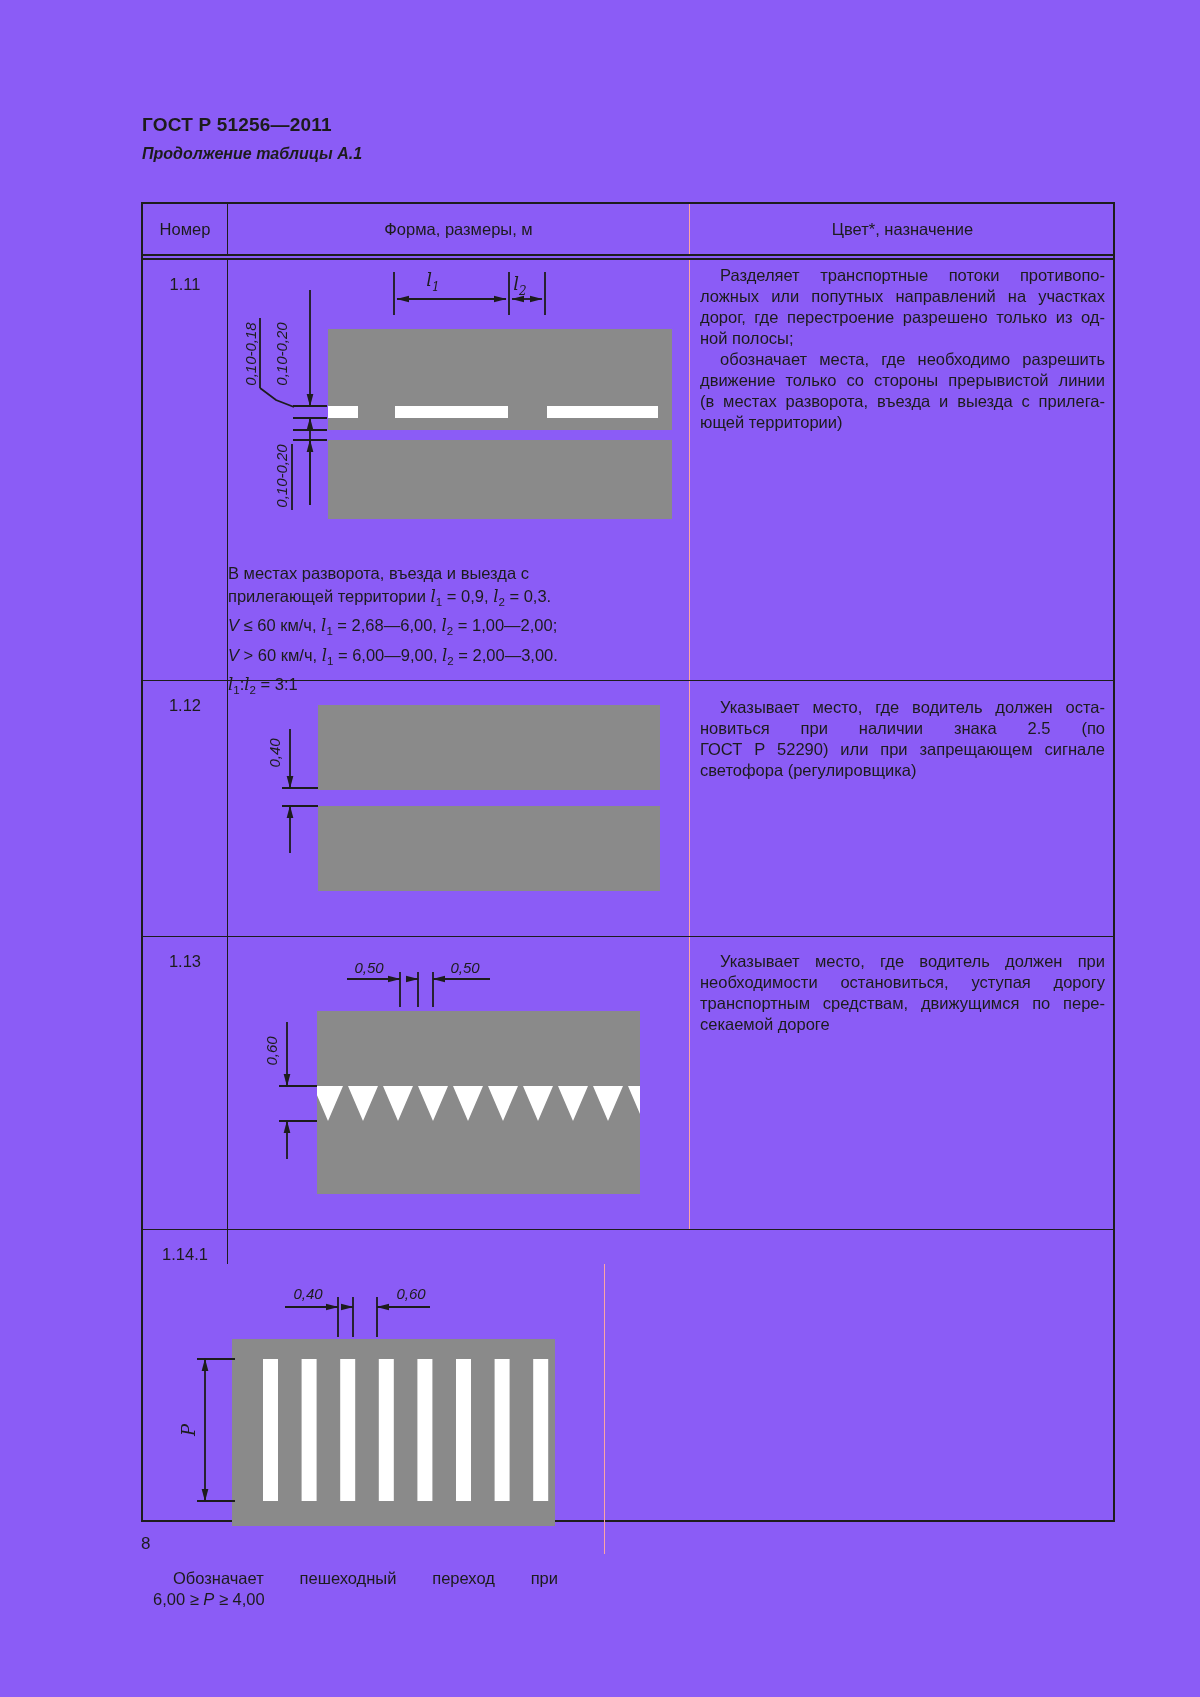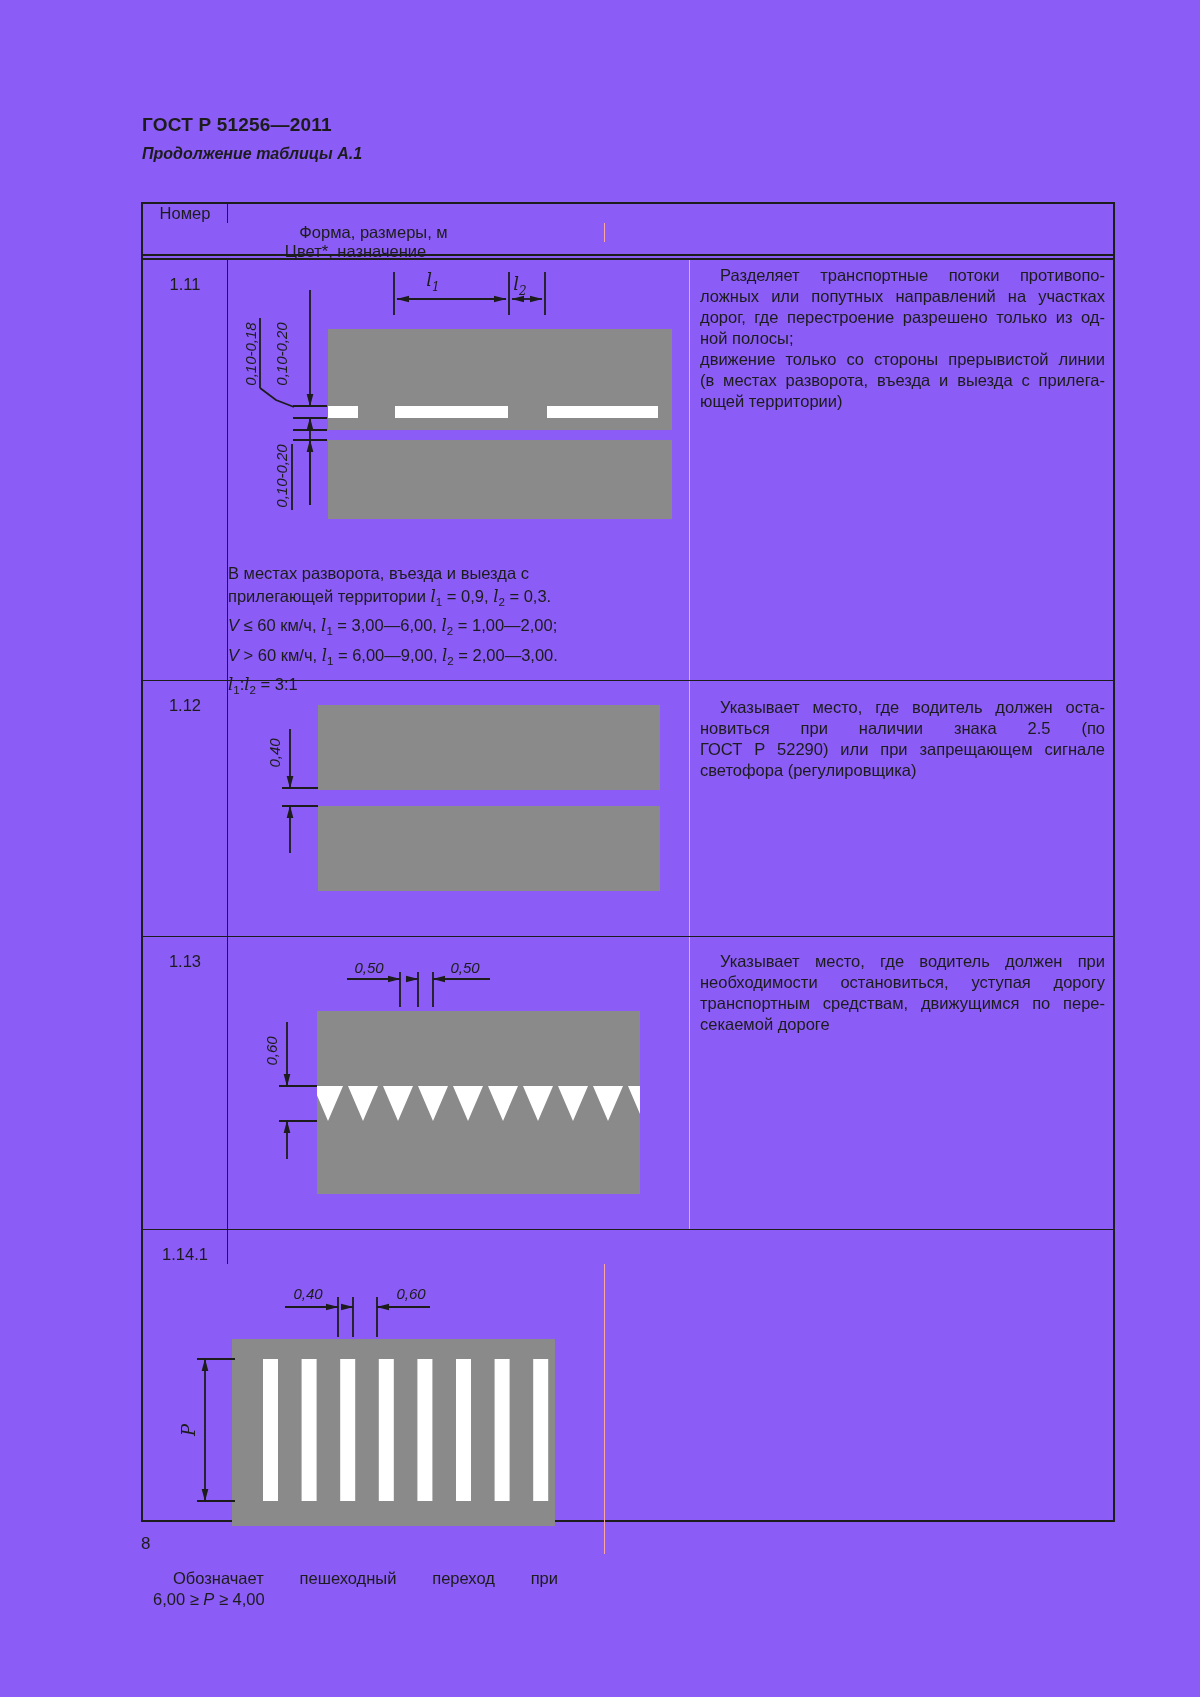--- a/index.html
+++ b/index.html
@@ -7,21 +7,21 @@
     position:relative;width:1200px;height:1697px;background:#8b5cf6;
     font-family:"Liberation Sans",sans-serif;color:#1c1c1c;overflow:hidden;
     margin:0 auto;
   }
   .doc-title{position:absolute;left:142px;top:114px;font-size:19px;font-weight:bold;letter-spacing:.2px;}
   .tbl-caption{position:absolute;left:142px;top:145px;font-size:16px;font-style:italic;font-weight:bold;}
   .page-num{position:absolute;left:141px;top:1534px;font-size:17px;}
 
   .tbl{position:absolute;left:141px;top:202px;width:970px;border:2px solid #1d1d1d;}
   .trow{display:flex;border-bottom:1px solid #1d1d1d;}
-  .trow.head{border-bottom:6px double #1d1d1d;flex-direction:column;}
+  .trow.head{border-bottom:6px double #1d1d1d;}
   .trow.lastrow{border-bottom:none;flex-direction:column;}
   .c1{width:84px;border-right:1px solid #1d1d1d;flex:none;}
   .c2{width:461px;border-right:1px solid #fca5a5;flex:none;position:relative;}
   .c3{width:424px;flex:none;padding:0 9px 0 10px;box-sizing:border-box;}
   .hcell{display:flex;align-items:center;justify-content:center;font-size:16.5px;}
   .num{margin-top:15px;text-align:center;font-size:16.5px;}
 
   .desc{font-size:16.5px;line-height:21px;}
   .dl{text-align:justify;text-align-last:justify;}
   .dlast{text-align:left;text-align-last:auto;}
@@ -95,30 +95,31 @@
             <polyline class="sln" points="32,128 48,140 66,147" fill="none"></polyline>
             <line class="sln" x1="64" y1="184" x2="64" y2="250"></line>
             <text class="dt" transform="translate(28,94) rotate(-90)" text-anchor="middle">0,10-0,18</text>
             <text class="dt" transform="translate(59,94) rotate(-90)" text-anchor="middle">0,10-0,20</text>
             <text class="dt" transform="translate(59,216) rotate(-90)" text-anchor="middle">0,10-0,20</text>
           </g>
         </svg>
         <div class="caption">
           <div><span>В местах разворота, въезда и выезда с</span></div>
           <div><span>прилегающей территории </span><span class="lv">l</span><sub class="sb">1</sub><span> = 0,9, </span><span class="lv">l</span><sub class="sb">2</sub><span> = 0,3.</span></div>
-          <div><span class="vv">V</span><span> ≤ 60 км/ч, </span><span class="lv">l</span><sub class="sb">1</sub><span> = 3,00—6,00, </span><span class="lv">l</span><sub class="sb">2</sub><span> = 1,00—2,00;</span></div>
+          <div><span class="vv">V</span><span> ≤ 60 км/ч, </span><span class="lv">l</span><sub class="sb">1</sub><span> = 2,68—6,00, </span><span class="lv">l</span><sub class="sb">2</sub><span> = 1,00—2,00;</span></div>
           <div><span class="vv">V</span><span> &gt; 60 км/ч, </span><span class="lv">l</span><sub class="sb">1</sub><span> = 6,00—9,00, </span><span class="lv">l</span><sub class="sb">2</sub><span> = 2,00—3,00.</span></div>
           <div><span class="lv">l</span><sub class="sb">1</sub><span>:</span><span class="lv">l</span><sub class="sb">2</sub><span> = 3:1</span></div>
         </div>
       </div>
       <div class="c3 desc pt5">
         <div class="dl dfirst">Разделяет транспортные потоки противопо-</div>
         <div class="dl">ложных или попутных направлений на участках</div>
         <div class="dl">дорог, где перестроение разрешено только из од-</div>
         <div class="dlast">ной полосы;</div>
+        <div class="dl dfirst">обозначает места, где необходимо разрешить</div>
         <div class="dl">движение только со стороны прерывистой линии</div>
         <div class="dl">(в местах разворота, въезда и выезда с прилега-</div>
         <div class="dlast">ющей территории)</div>
       </div>
     </div>
 
     <div class="trow" style="height:255px">
       <div class="c1">
         <div class="num">1.12</div>
       </div>

